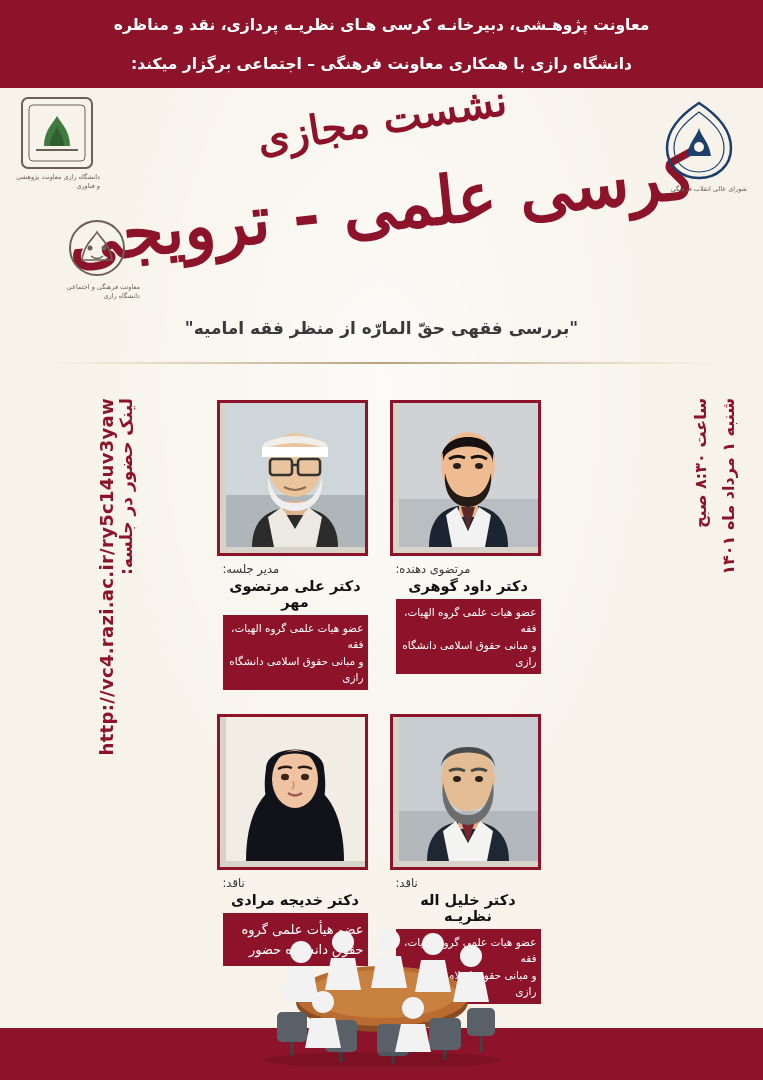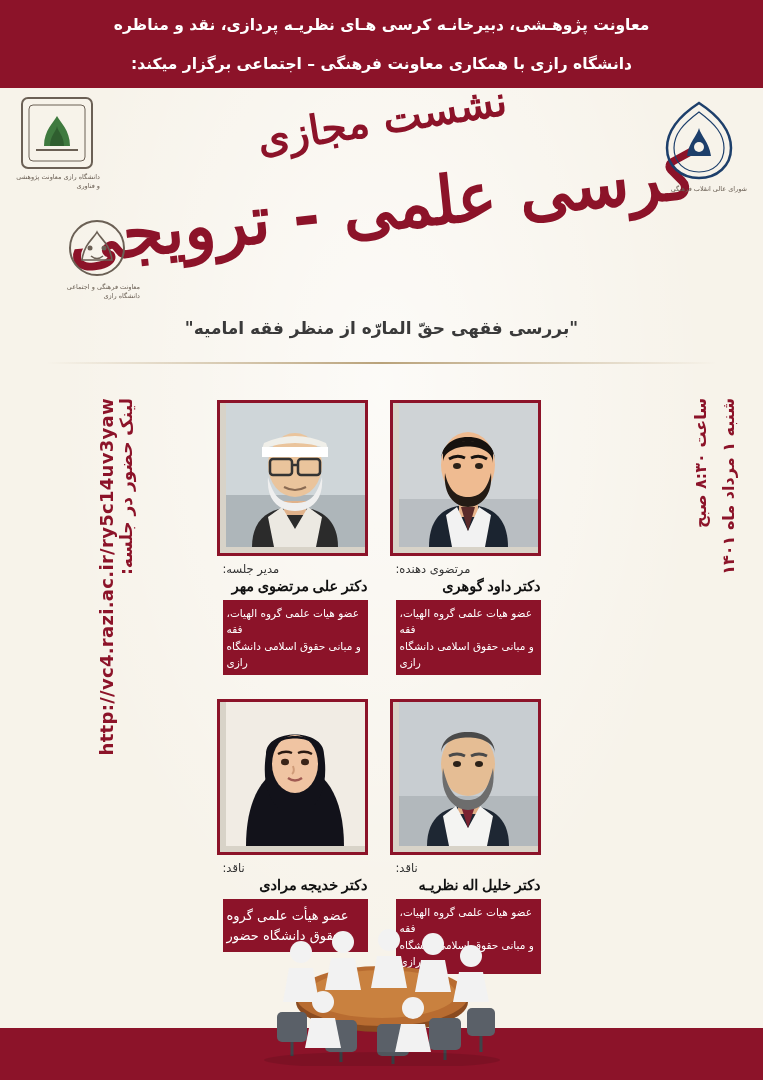--- a/index.html
+++ b/index.html
@@ -224,34 +224,33 @@
   .photo-frame svg { display: block; }
   .role {
     margin-top: 6px;
     text-align: left;
     font-size: 11.5px;
     color: #333;
     direction: rtl;
   }
   .pname {
     margin-top: 2px;
-    text-align: right;
+    text-align: center;
     font-size: 14.5px;
     font-weight: bold;
     color: #111;
     direction: rtl;
-    font-family: Liberation Serif, serif;
   }
   .affil {
     margin-top: 5px;
     background: #8c1329;
     color: #fff;
     font-size: 10.5px;
     line-height: 1.55;
-    text-align: left;
+    text-align: right;
     padding: 5px 4px;
     direction: rtl;
   }
   .affil.big { font-size: 13px; padding: 7px 4px; line-height: 1.5; }
 
   
   .meeting {
     position: absolute;
     bottom: 14px;
     left: 50%;

